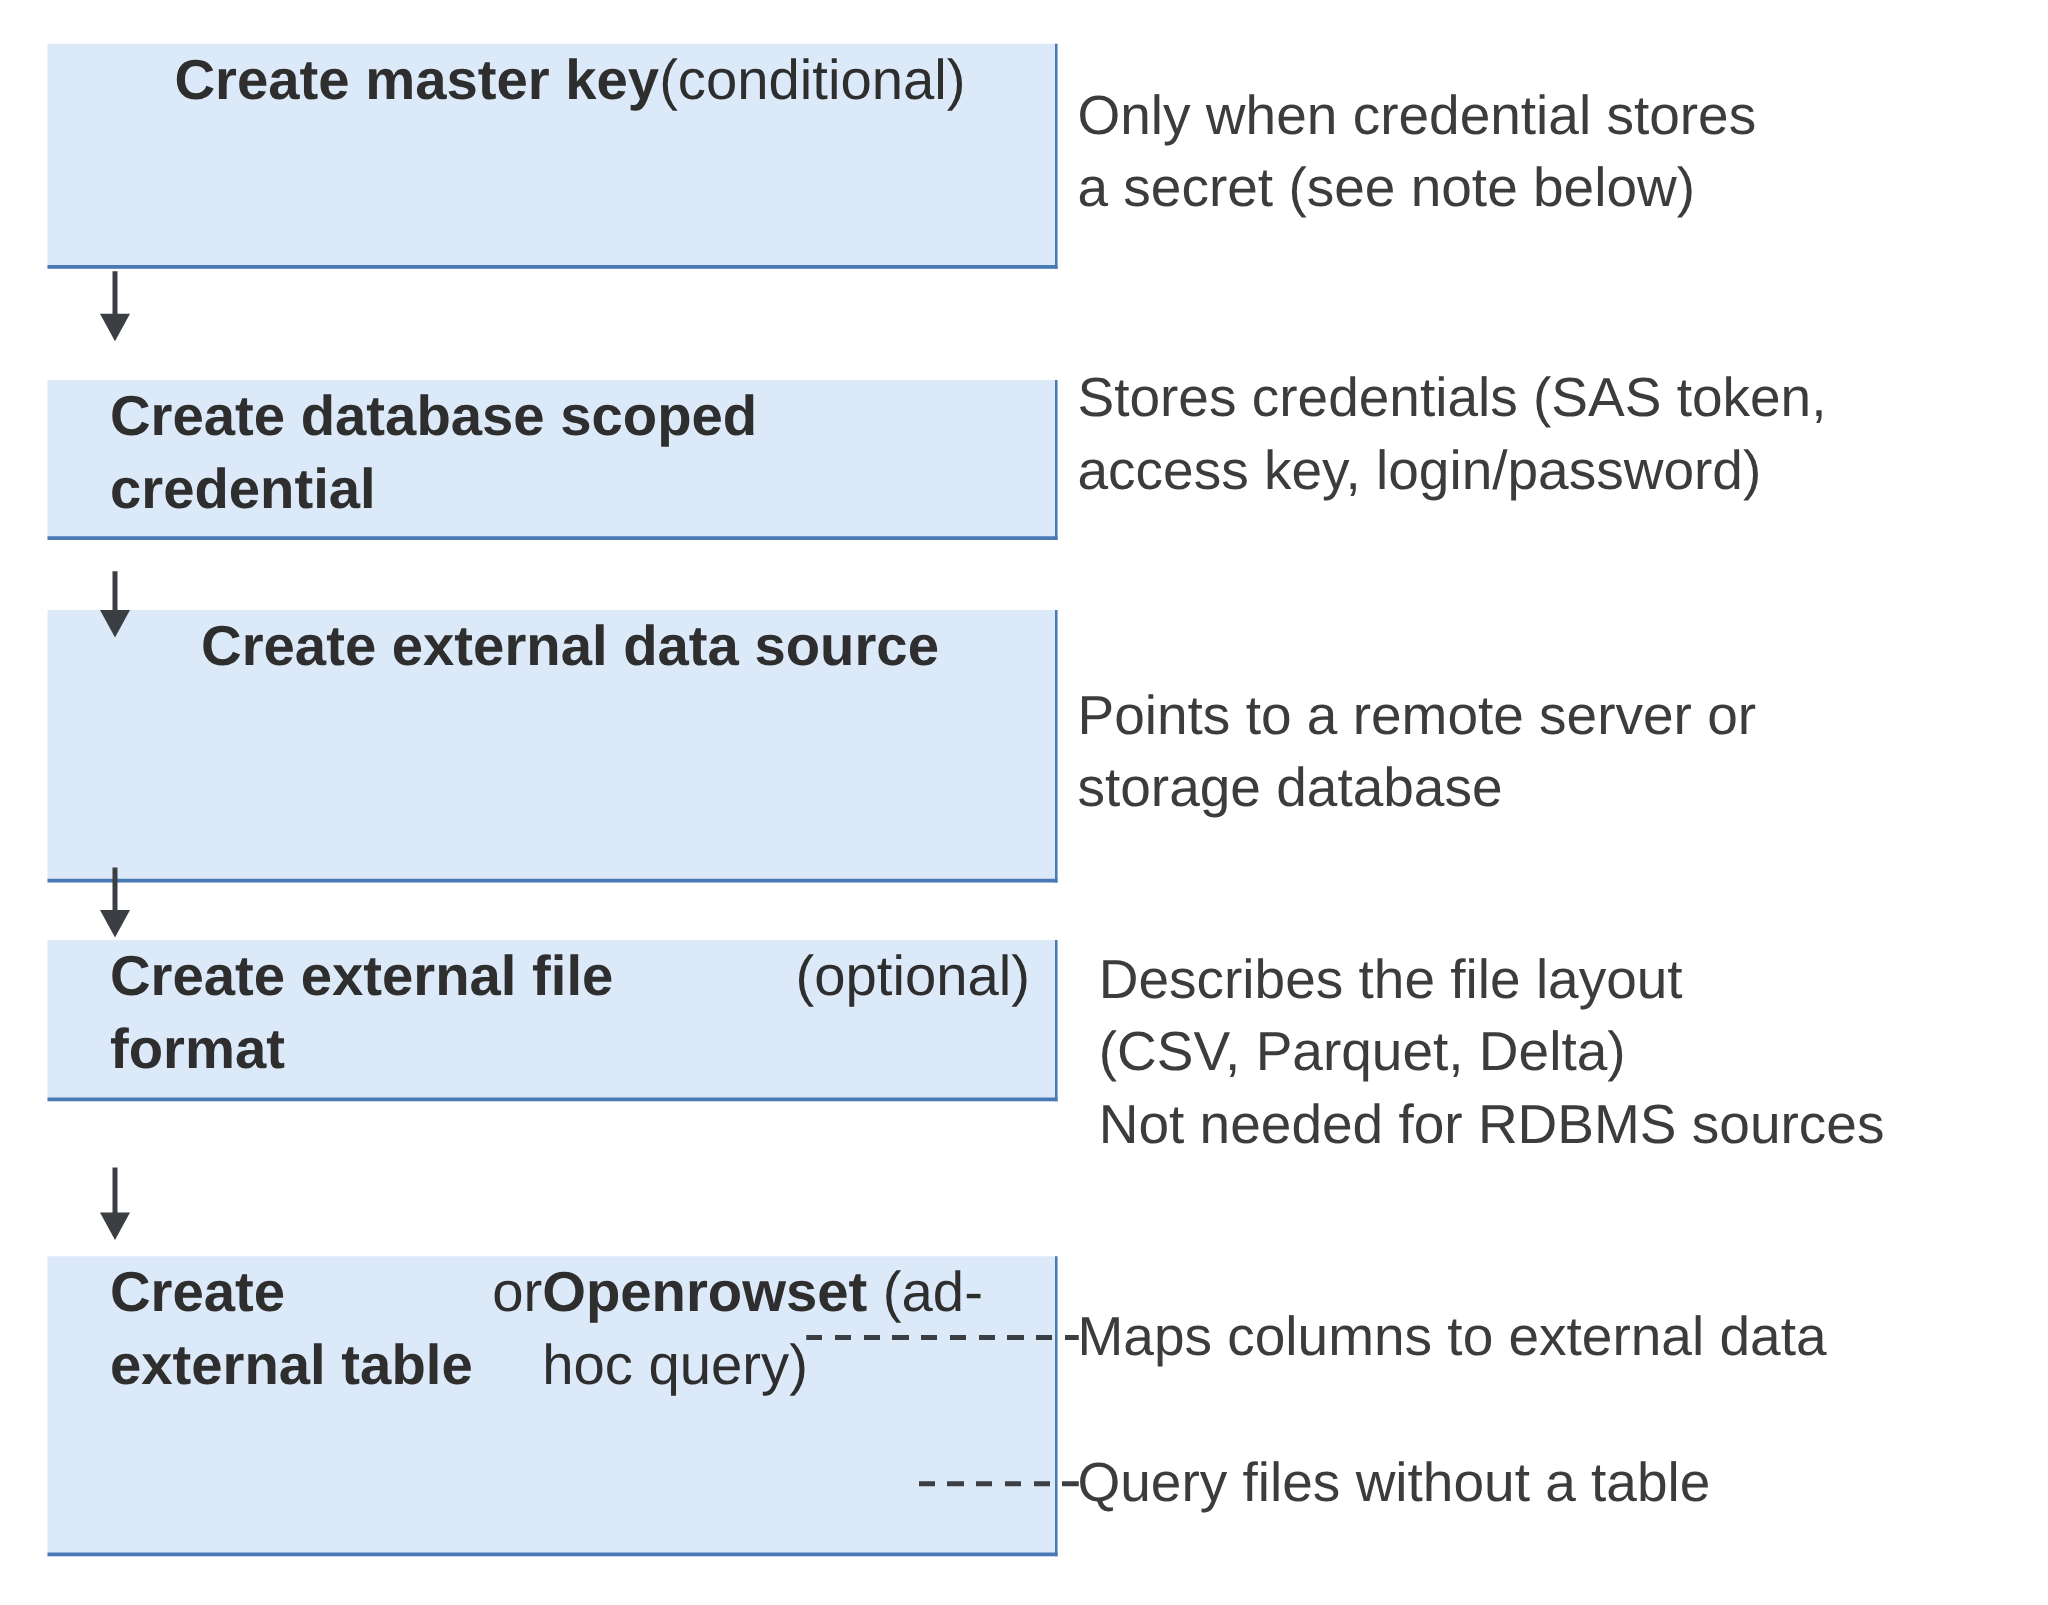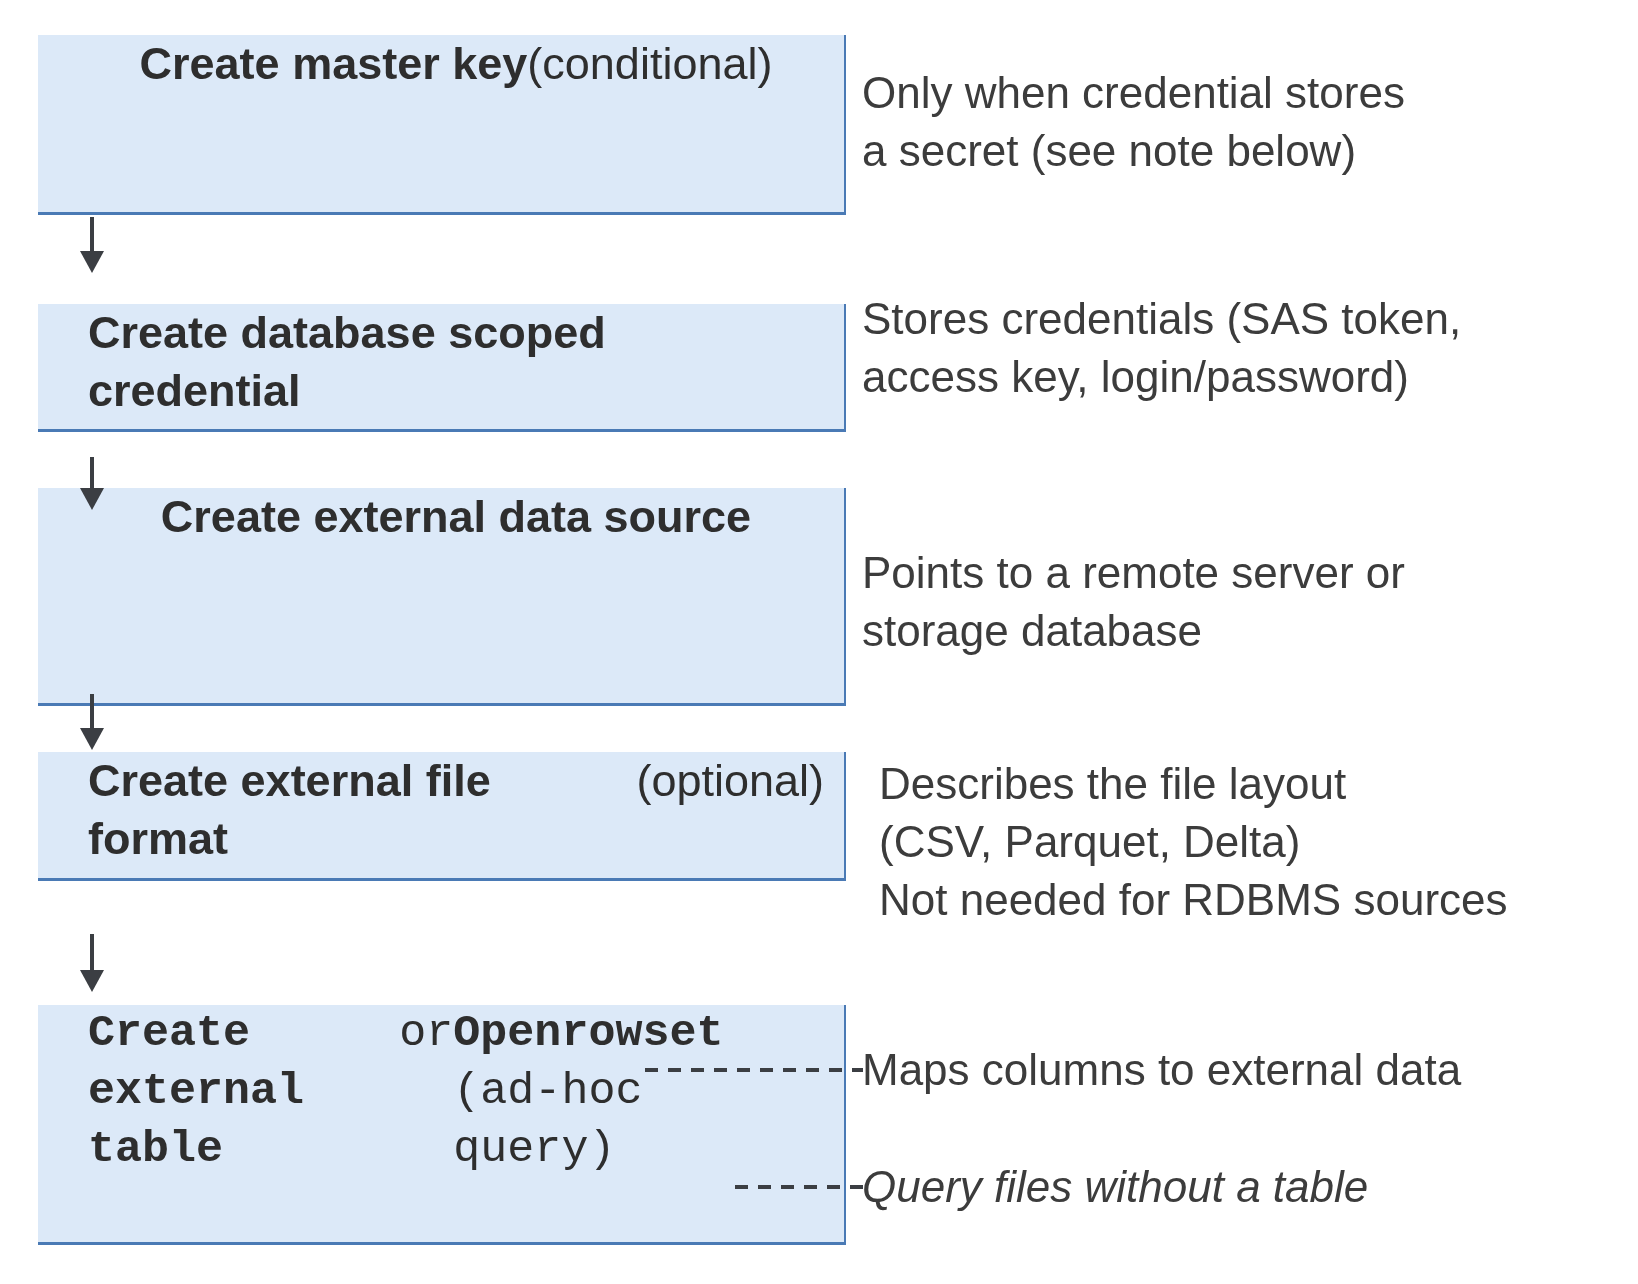--- a/index.html
+++ b/index.html
@@ -15,21 +15,21 @@
     background: var(--box-fill, #dce9f8);
     border-right: 2px solid var(--box-border, #4a7ab5);
     border-bottom: 3px solid var(--box-border, #4a7ab5);
     padding-left: 50px; padding-right: 20px;
     display: flex; flex-direction: row; justify-content: center;
   }
   .box1 { top: 35px;  height: 180px; }
   .box2 { top: 275px; height: 128px; margin-top: 29px; }
   .box3 { top: 488px; height: 218px; }
   .box4 { top: 752px; height: 129px; }
-  .box5 { top: 1005px; height: 240px; font-family: Liberation Mono, monospace; }
+  .box5 { top: 1005px; height: 240px; }
 
   .title, .bold { font-weight: 700; color: var(--title-text, #2e2e2e); }
   .box .line, .box .title { font-size: 45px; line-height: 58px; }
   .regular { font-weight: 400; color: var(--title-text, #2e2e2e); }
 
   .arrow { position: absolute; left: 80px; width: 24px; }
   .arrow .shaft {
     position: absolute; left: 10px; top: 0; width: 4px;
     height: calc(100% - 20px); background: var(--arrow-color, #3b3e43);
   }
@@ -47,21 +47,21 @@
     position: absolute; left: 862px; width: 770px;
     display: flex; flex-direction: column; justify-content: center;
     font-size: 44px; line-height: 58px; font-weight: 400;
     color: var(--annotation-text, #3c3c3c);
   }
   .ann1 { top: 32px;  height: 180px; }
   .ann2 { top: 258px; height: 180px; }
   .ann3 { top: 512px; height: 180px; }
   .ann4 { top: 742px; height: 200px; margin-left: 17px; }
   .ann5a { top: 1041px; height: 58px; }
-  .ann5b { top: 1158px; height: 58px; font-style: italic; }
+  .ann5b { top: 1158px; height: 58px; }
 
   .dash {
     position: absolute; height: 4px;
     background: repeating-linear-gradient(90deg,
       var(--arrow-color, #3b3e43) 0px, var(--arrow-color, #3b3e43) 13px,
       transparent 13px, transparent 23px);
   }
   .dash1 { left: 645px; top: 1068px; width: 218px; }
   .dash2 { left: 735px; top: 1185px; width: 128px; }
 </style>

